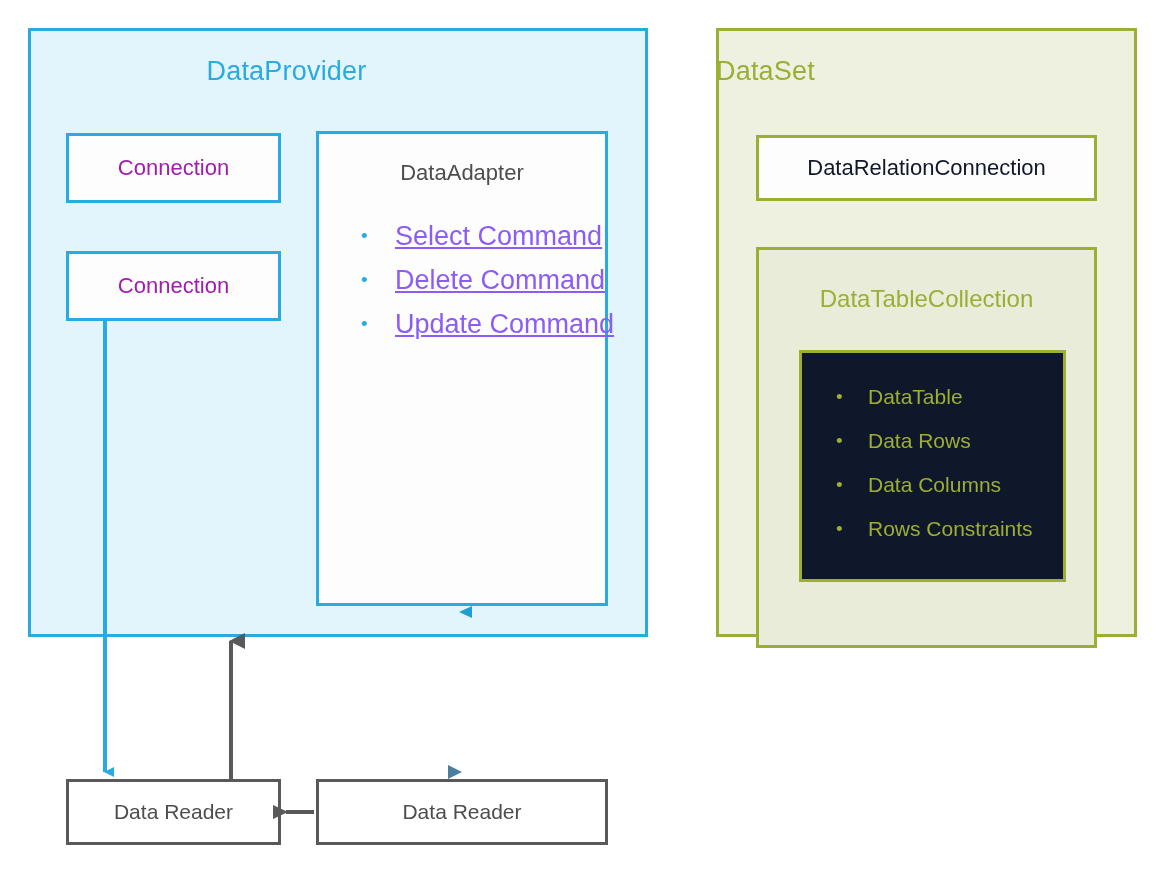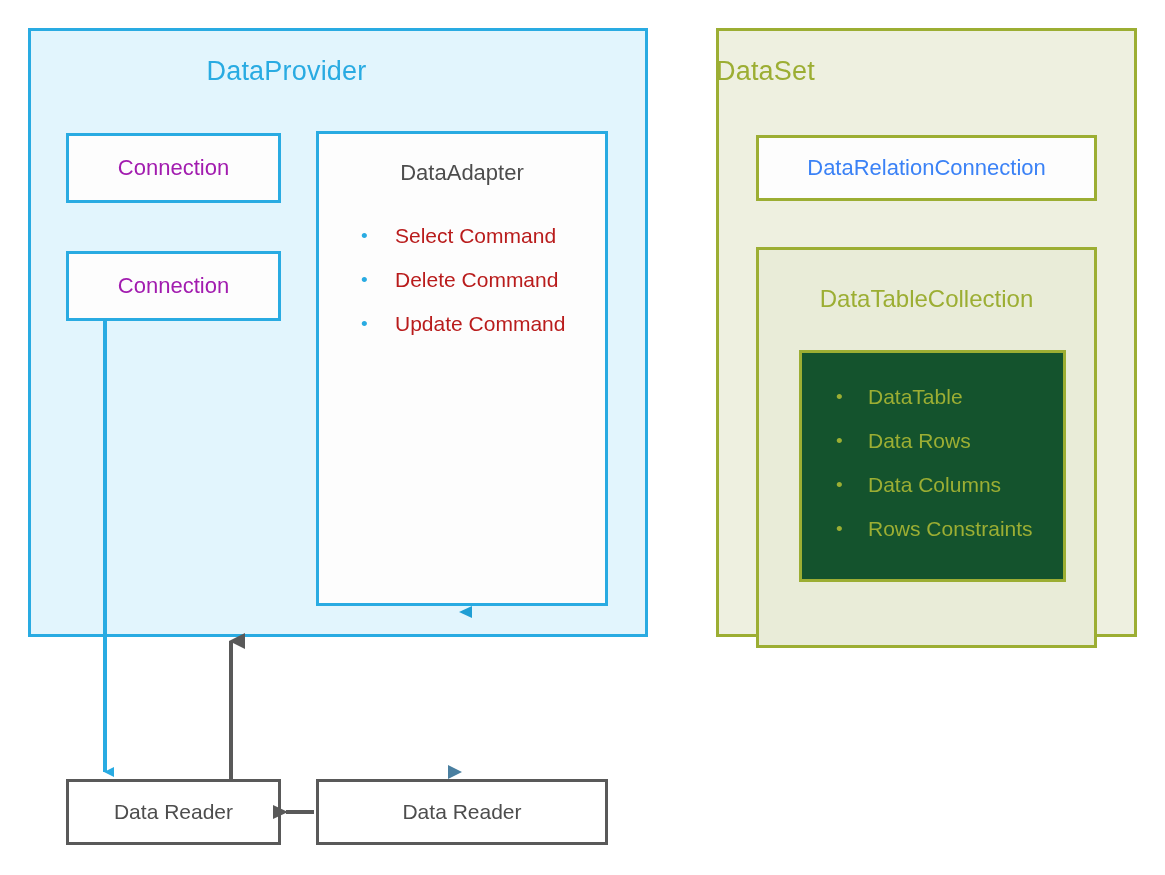--- a/index.html
+++ b/index.html
@@ -68,26 +68,27 @@
   }
   .cmd-list {
     position: absolute;
     left: 22px; top: 80px;
     width: 260px;
     list-style: none;
     margin: 0; padding: 0;
   }
   .cmd-list li {
     position: relative;
-    font-size: 21px;
-    color: #b91c1c;
+    font-size: 27px;
+    color: #8b5cf6;
     padding-left: 54px;
     height: 44px;
     line-height: 44px;
     white-space: nowrap;
+    text-decoration: underline;
   }
   .cmd-list li::before {
     content: "\2022";
     position: absolute;
     left: 20px;
     top: 0;
     font-size: 19px;
     color: #29abe2;
   }
 
@@ -108,42 +109,42 @@
 
   .relation-box {
     left: 756px; top: 135px;
     width: 341px; height: 66px;
     background: #fdfdfd;
     border: 3px solid #9cae33;
     display: flex;
     align-items: center;
     justify-content: center;
     font-size: 22px;
-    color: #3b82f6;
+    color: #0f172a;
   }
 
   .collection-box {
     left: 756px; top: 247px;
     width: 341px; height: 401px;
     background: #e9ecd8;
     border: 3px solid #9cae33;
   }
   .collection-title {
     position: absolute;
     left: 0; top: 35px;
     width: 100%;
     text-align: center;
     font-size: 24px;
     color: #9cae33;
   }
   .table-inner-box {
     position: absolute;
     left: 40px; top: 100px;
     width: 261px; height: 226px;
-    background: #14532d;
+    background: #0f172a;
     border: 3px solid #9cae33;
   }
   .table-list {
     position: absolute;
     left: 12px; top: 22px;
     width: 240px;
     list-style: none;
     margin: 0; padding: 0;
   }
   .table-list li {

